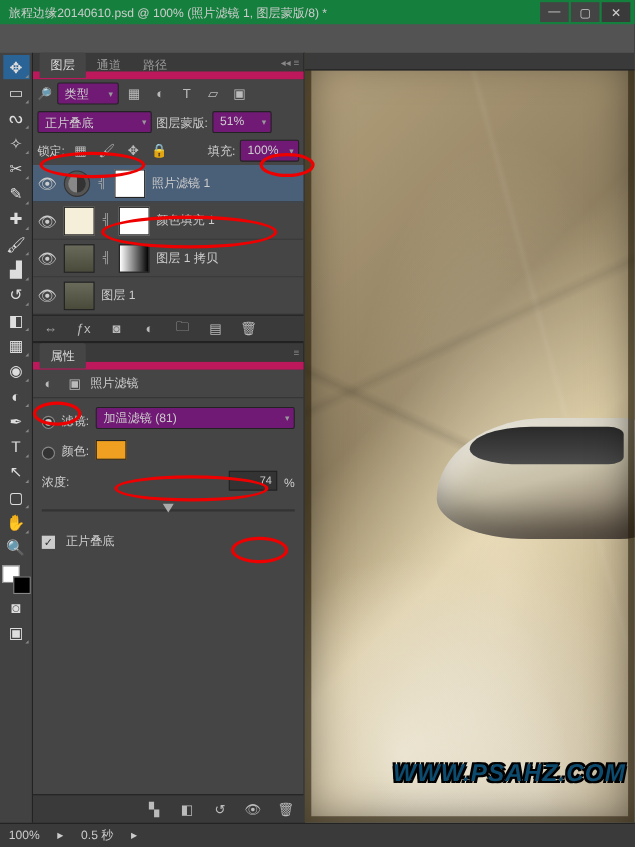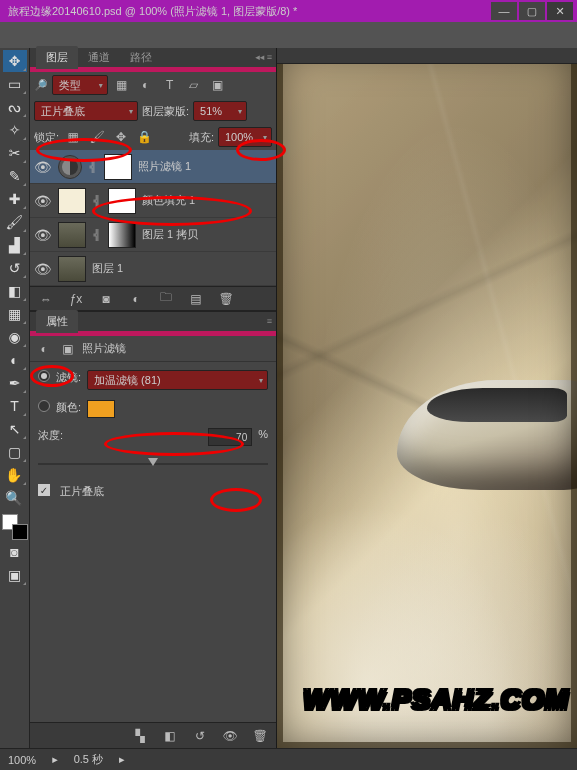--- a/index.html
+++ b/index.html
@@ -1,58 +1,58 @@
 <!DOCTYPE html>
 <html><head>
 <meta charset="utf-8">
 <style>
 *{margin:0;padding:0;box-sizing:border-box;font-family:"Microsoft YaHei",Arial,sans-serif;font-size:11px;color:#ccc;-webkit-user-select:none;user-select:none}
 body{background:#000;width:577px;height:770px;overflow:hidden;position:relative}
 .app{position:absolute;inset:0;background:#535353}
 .menubar{height:26px;background:#2a2a2a;border-bottom:1px solid #111;display:flex;align-items:center;padding:0 4px}
 .menubar .logo{width:18px;height:18px;background:linear-gradient(135deg,#001e36,#31a8ff);border-radius:3px;display:flex;align-items:center;justify-content:center;font-size:9px;font-weight:bold;color:#31a8ff}
-.titlebar{height:22px;background:#a21caf;display:flex;align-items:center;padding:0 8px;font-size:11px;color:#ddd;position:relative}
+.titlebar{height:22px;background:#15803d;display:flex;align-items:center;padding:0 8px;font-size:11px;color:#ddd;position:relative}
 .titlebar .wincontrols{position:absolute;right:4px;top:2px;display:flex;gap:2px}
 .winbtn{width:26px;height:18px;background:#444;display:flex;align-items:center;justify-content:center;font-size:11px;cursor:pointer}
 .winbtn.close{background:#3a3a3a}
 .workspace{position:absolute;top:48px;bottom:22px;left:0;right:0;display:flex}
 .toolbox{width:30px;background:#424242;border-right:1px solid #222;display:flex;flex-direction:column;align-items:center;padding-top:2px;gap:1px}
 .tool{width:24px;height:22px;display:flex;align-items:center;justify-content:center;font-size:14px;cursor:pointer;color:#ddd;position:relative}
 .tool.sel{background:#2a6496}
 .tool .corner{position:absolute;right:1px;bottom:1px;width:0;height:0;border-right:3px solid #888;border-top:3px solid transparent}
 .swatches{margin-top:4px;width:26px;height:26px;position:relative}
 .swA{position:absolute;width:16px;height:16px;background:#fff;border:1px solid #888;top:0;left:0}
 .swB{position:absolute;width:16px;height:16px;background:#000;border:1px solid #888;bottom:0;right:0}
 .panels{width:247px;background:#3a3a3a;display:flex;flex-direction:column;border-right:1px solid #1a1a1a}
-.panel-tabs{height:24px;display:flex;align-items:center;padding-left:6px;gap:0;border-bottom:5px solid #be185d;position:relative}
+.panel-tabs{height:24px;display:flex;align-items:flex-start;padding-left:6px;gap:0;border-bottom:7px solid #be185d;position:relative}
 .ptab{padding:4px 10px;font-size:11px;color:#999;cursor:pointer;border-top-left-radius:2px;border-top-right-radius:2px}
 .ptab.active{background:#454545;color:#ddd}
 .panel-tabs .collapse{position:absolute;right:4px;top:4px;font-size:9px;color:#888}
 .layers{background:#454545;flex:0 0 auto;border-bottom:2px solid #222}
 .lrow{height:26px;display:flex;align-items:center;padding:0 4px;gap:4px}
-.dd{background:#7f1d1d;border:1px solid #222;height:20px;display:flex;align-items:center;padding:0 6px;cursor:pointer;border-radius:2px;position:relative}
+.dd{background:#701a75;border:1px solid #222;height:20px;display:flex;align-items:center;padding:0 6px;cursor:pointer;border-radius:2px;position:relative}
 .dd .arrow{position:absolute;right:4px;font-size:8px;color:#999}
 .numbox{background:#333;border:1px solid #222;height:18px;padding:0 4px;display:flex;align-items:center;font-size:10px}
 .iconbtn{width:20px;height:20px;display:flex;align-items:center;justify-content:center;font-size:12px;color:#bbb;cursor:pointer}
 .layerlist{max-height:168px;overflow:hidden}
 .layer{height:34px;display:flex;align-items:center;gap:6px;padding:0 4px;border-bottom:1px solid #3a3a3a}
 .layer.sel{background:#4a5f78}
 .eye{width:18px;text-align:center;font-size:14px;cursor:pointer}
 .thumb{width:28px;height:26px;background:#ddd;border:1px solid #222}
 .thumb.cream{background:#f5eed8}
 .thumb.dark{background:linear-gradient(#6a6a5a,#4a4a3a)}
 .mask{width:28px;height:26px;background:#fff;border:1px solid #222}
 .mask.grad{background:linear-gradient(to right,#fff,#000)}
 .link{width:10px;font-size:10px;color:#aaa;text-align:center}
 .adjico{width:24px;height:24px;border-radius:12px;background:#555;border:1px solid #333;position:relative;display:flex;align-items:center;justify-content:center}
 .adjico::before{content:"";position:absolute;width:16px;height:16px;border-radius:8px;background:linear-gradient(to right,#888 50%,#333 50%)}
 .layer-footer{height:24px;background:#3a3a3a;display:flex;align-items:center;padding:0 6px;gap:10px;border-top:1px solid #222}
 .props{background:#454545;flex:1;display:flex;flex-direction:column}
 .props .body{padding:8px;flex:1}
-.propsrow{display:flex;align-items:flex-start;gap:6px;margin-bottom:10px}
+.propsrow{display:flex;align-items:flex-end;gap:6px;margin-bottom:10px}
 .radio{width:12px;height:12px;border-radius:6px;border:1px solid #888;background:#333;display:inline-block}
 .radio.on::after{content:"";display:block;width:6px;height:6px;margin:2px;border-radius:3px;background:#ccc}
 .colorchip{width:28px;height:18px;background:#f0a020;border:1px solid #222;cursor:pointer}
 .slider{height:16px;position:relative;margin:4px 0 12px 0}
 .slider .track{position:absolute;top:7px;left:0;right:0;height:2px;background:#333}
 .slider .handle{position:absolute;top:2px;width:0;height:0;border-left:5px solid transparent;border-right:5px solid transparent;border-top:8px solid #aaa}
 .checkbox{width:12px;height:12px;background:#ccc;display:inline-flex;align-items:center;justify-content:center;color:#333;font-size:10px;margin-right:4px}
 .props-footer{height:26px;background:#3a3a3a;display:flex;align-items:center;justify-content:flex-end;padding:0 6px;gap:10px;border-top:1px solid #222}
 .canvas{flex:1;position:relative;background:#1a1a1a;overflow:hidden}
 .doc{position:absolute;inset:0;background:#bfb398}
@@ -65,21 +65,21 @@
  radial-gradient(ellipse at 70% 90%,rgba(235,228,210,.6),transparent 50%),
  radial-gradient(ellipse at 50% 70%,rgba(225,218,200,.5),transparent 60%)}
 .train{position:absolute;right:-20px;top:46%;width:220px;height:160px}
 .train .nose{position:absolute;right:0;top:10px;width:200px;height:110px;background:linear-gradient(165deg,#e8e4d8,#c8c0a8 50%,#706050);border-radius:60% 20% 20% 50%/80% 20% 20% 40%;box-shadow:inset -10px -20px 30px rgba(0,0,0,.4),inset 10px 10px 20px rgba(255,255,255,.3)}
 .train .window{position:absolute;right:30px;top:18px;width:140px;height:34px;background:linear-gradient(#2a2a2a,#4a4a4a);border-radius:40% 10% 10% 30%/60% 20% 20% 40%}
 .scratches{position:absolute;inset:0;background:
  linear-gradient(25deg,transparent 48%,rgba(0,0,0,.1) 49%,transparent 50%),
  linear-gradient(155deg,transparent 38%,rgba(0,0,0,.08) 39%,transparent 40%),
  linear-gradient(75deg,transparent 68%,rgba(255,255,255,.05) 69%,transparent 70%)}
 .vborder{position:absolute;inset:0;box-shadow:inset 0 0 0 6px rgba(40,30,10,.6),inset 0 0 40px rgba(0,0,0,.5)}
-.watermark{position:absolute;right:8px;bottom:32px;font-size:28px;font-weight:900;font-style:italic;color:#000000;text-shadow:2px 2px 0 #000,-2px -2px 0 #000,2px -2px 0 #000,-2px 2px 0 #000;letter-spacing:1px}
+.watermark{position:absolute;right:8px;bottom:32px;font-size:22px;font-weight:900;font-style:italic;color:#0c4a6e;text-shadow:2px 2px 0 #000,-2px -2px 0 #000,2px -2px 0 #000,-2px 2px 0 #000;letter-spacing:1px}
 .rulerH{position:absolute;top:0;left:0;right:0;height:16px;background:#3a3a3a;border-bottom:1px solid #222}
 .statusbar{position:absolute;bottom:0;left:0;right:0;height:22px;background:#3a3a3a;border-top:1px solid #222;display:flex;align-items:center;padding:0 8px;gap:16px;font-size:10px;color:#aaa}
 .ring{position:absolute;border:3px solid #e00;border-radius:50%;pointer-events:none}
 .ring.r1{width:96px;height:24px;left:36px;top:138px}
 .ring.r2{width:50px;height:22px;left:236px;top:139px}
 .ring.r3{width:160px;height:30px;left:92px;top:196px}
 .ring.r4{width:44px;height:22px;left:30px;top:365px}
 .ring.r5{width:140px;height:24px;left:104px;top:432px}
 .ring.r6{width:52px;height:24px;left:210px;top:488px}
 </style>
@@ -233,21 +233,21 @@
             </div>
           </div>
           <div class="propsrow">
             <span class="radio"></span>
             <span>颜色:</span>
             <div class="colorchip"></div>
           </div>
           <div class="propsrow" style="">
             <span>浓度:</span>
             <div style="flex:1"></div>
-            <div class="numbox" style="width:44px;justify-content:flex-end">70</div>
+            <div class="numbox" style="width:44px;justify-content:flex-end">74</div>
             <span>%</span>
           </div>
           <div class="slider">
             <div class="track"></div>
             <div class="handle" style="left:48%"></div>
           </div>
           <div class="propsrow">
             <span class="checkbox">✓</span>
             <span>正片叠底</span>
           </div>

